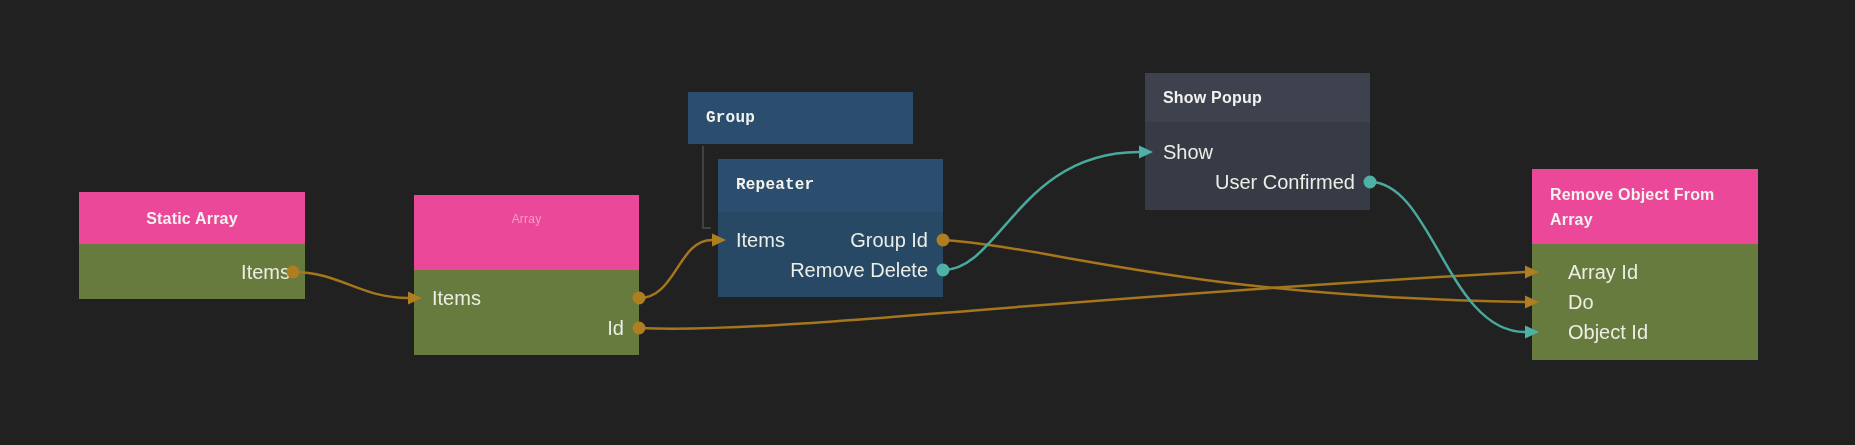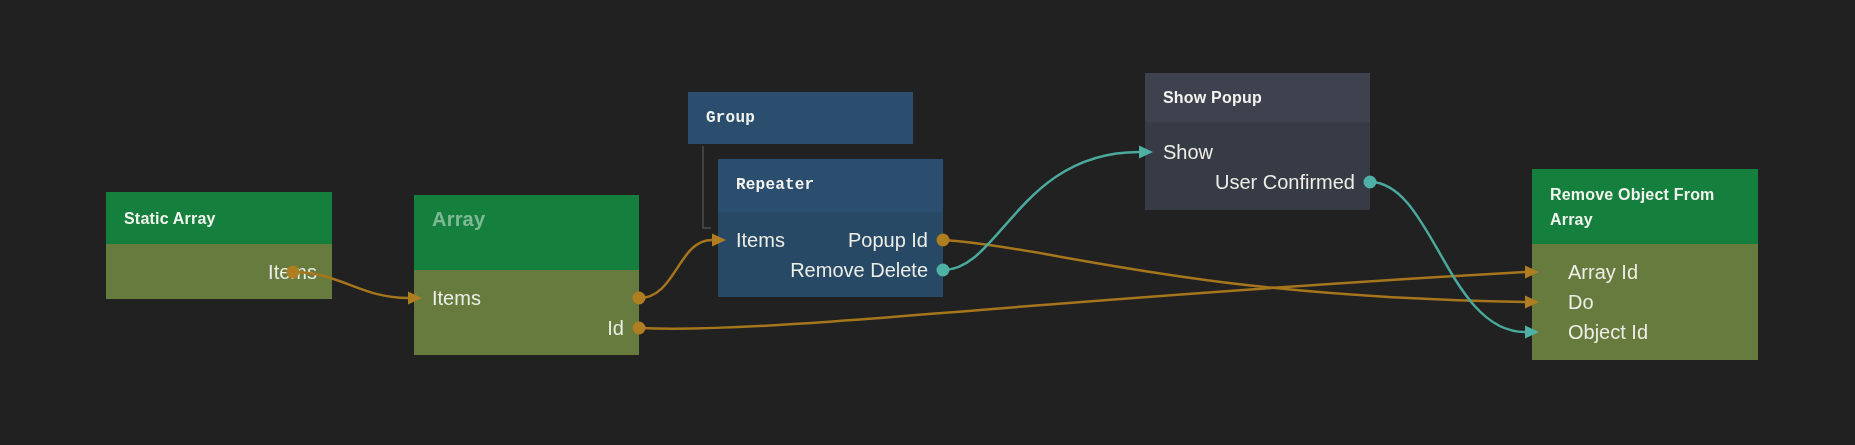--- a/index.html
+++ b/index.html
@@ -35,51 +35,51 @@
     flex-direction: column;
     justify-content: center;
     padding: 0 18px;
     color: #f2f3ee;
     font-size: 16px;
     font-weight: 600;
     line-height: 25px;
     letter-spacing: 0.2px;
   }
   .node .subtitle {
-    font-weight: 700;
-    font-size: 20px;
+    font-weight: 400;
+    font-size: 12px;
     line-height: 22px;
     color: rgba(255,255,255,0.45);
   }
   .node .body {
     box-sizing: border-box;
     padding-top: 13px;
   }
   .node .row {
     height: 30px;
     display: flex;
     align-items: center;
     justify-content: space-between;
     padding: 0 15px 0 18px;
     font-size: 20px;
     color: #eceee6;
   }
   .node .row .r { margin-left: auto; }
   
-  .green .hdr  { background: #15803d; }
+  .green .hdr  { background: #ec4899; align-items: center; }
   .green .body { background: #687b3e; }
   
   .blue .hdr  { background: #2b4e6f; font-family: Liberation Mono, monospace; }
   .blue .body { background: #284965; }
   
   .slate .hdr  { background: #3d424e; }
   .slate .body { background: #373b46; }
 
   
-  #n-static   { left: 83px;   top: 192px; width: 249px; padding-left: 23px; }
+  #n-static   { left: 56px;   top: 192px; width: 249px; padding-left: 23px; }
   #n-static .hdr  { height: 52px; }
   #n-static .body { height: 55px; }
 
   #n-people   { left: 414px;  top: 195px; width: 225px; }
   #n-people .hdr  { height: 75px; justify-content: flex-start; padding-top: 13px; }
   #n-people .body { height: 85px; }
 
   #n-group    { left: 688px;  top: 92px;  width: 225px; }
   #n-group .hdr   { height: 52px; }
 
@@ -131,21 +131,21 @@
     </div>
   </div>
 
   <div class="node blue" id="n-repeater">
     <div class="hdr">
       <span>Repeater</span>
     </div>
     <div class="body">
       <div class="row">
         <span>Items</span>
-        <span class="r">Popup Id</span>
+        <span class="r">Group Id</span>
       </div>
       <div class="row">
         <span class="r">Remove Delete</span>
       </div>
     </div>
   </div>
 
   <div class="node slate" id="n-popup">
     <div class="hdr">
       <span>Show Popup</span>

